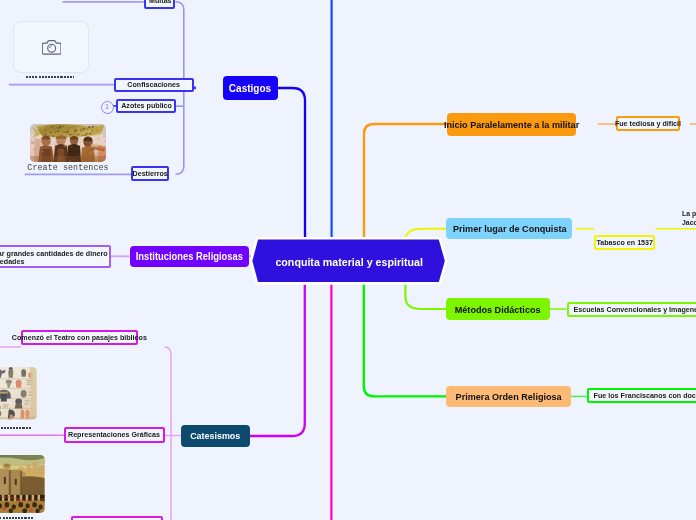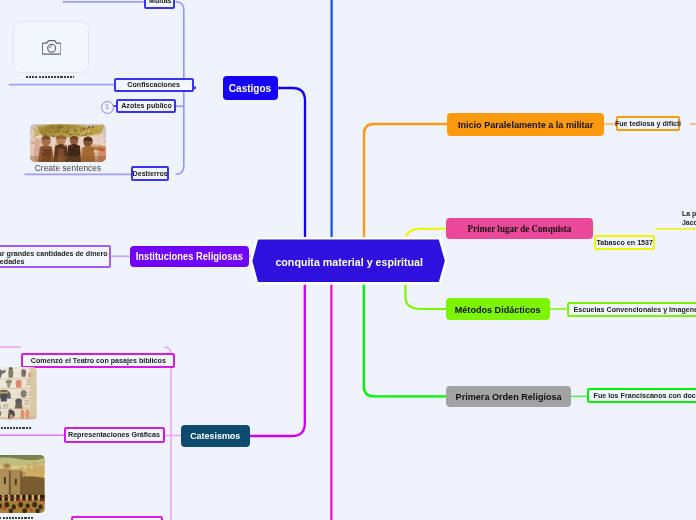--- a/index.html
+++ b/index.html
@@ -9,21 +9,21 @@
   svg#links{position:absolute;left:0;top:0;width:696px;height:520px;}
   .node{position:absolute;box-sizing:border-box;display:flex;align-items:center;
         justify-content:center;white-space:nowrap;font-weight:bold;}
   .node > span{display:inline-block;transform:scaleX(0.92);transform-origin:center center;}
   .branch{border-radius:4px;}
   .leaf{background:#f2f6fd;border-style:solid;border-width:2px;font-size:7.75px;
         color:#1b1b1b;border-radius:2px;}
   .center{color:#fff;font-size:11.6px;}
   .ph-box{position:absolute;border:1px solid #e2e5f1;border-radius:8px;background:#f2f6fd;}
   .dash{position:absolute;height:2px;background:repeating-linear-gradient(to right,#3f3f3f 0 2.1px,rgba(0,0,0,0) 2.1px 3.13px);}
-  .capt{position:absolute;font-size:8.3px;color:#3f3f3f;text-align:center;letter-spacing:0.1px;}
+  .capt{position:absolute;font-size:8.3px;color:#3f3f3f;text-align:center;letter-spacing:0.1px;font-family:Liberation Mono, monospace;}
   .img{position:absolute;border-radius:5px;overflow:hidden;}
 </style>
 </head>
 <body>
 <div id="stage">
 
 <svg id="links" viewBox="0 0 696 520">
 
   <path d="M331.6 0 V240" fill="none" stroke="#0d4cff" stroke-width="2.2"></path>
   <path d="M331.4 281 V520" fill="none" stroke="#ff00cc" stroke-width="2.2"></path>
@@ -74,33 +74,33 @@
 </div>
 
 <div class="node branch" style="left:129.5px;top:245.5px;width:119.5px;height:21.5px;background:#7000ff;color:#fff;font-size:10.2px;text-align:center;">
   <span>Instituciones Religiosas</span>
 </div>
 
 <div class="node branch" style="left:181px;top:424.5px;width:68.5px;height:22px;background:#0c4a6e;color:#fff;font-size:9.7px;">
   <span>Catesismos</span>
 </div>
 
-<div class="node branch" style="left:446.8px;top:112.8px;width:157px;height:23.6px;background:#fb9a0f;color:#111;font-size:9.9px;">
+<div class="node branch" style="left:446.8px;top:112.8px;width:129px;height:23.6px;background:#fb9a0f;color:#111;font-size:9.9px;">
   <span>Inicio Paralelamente a la militar</span>
 </div>
 
-<div class="node branch" style="left:446.4px;top:218.1px;width:147px;height:21.3px;background:#ec4899;color:#111;font-size:9.9px;font-family:Liberation Serif, serif;">
+<div class="node branch" style="left:446.4px;top:218.1px;width:126px;height:21.3px;background:#7dd3fc;color:#111;font-size:9.9px;">
   <span>Primer lugar de Conquista</span>
 </div>
 
 <div class="node branch" style="left:446.2px;top:298.2px;width:103.6px;height:21.7px;background:#7df500;color:#111;font-size:9.9px;">
   <span>Métodos Didácticos</span>
 </div>
 
-<div class="node branch" style="left:446px;top:385.5px;width:124.8px;height:21.7px;background:#a3a3a3;color:#111;font-size:9.9px;">
+<div class="node branch" style="left:446px;top:385.5px;width:124.8px;height:21.7px;background:#fdba74;color:#111;font-size:9.9px;">
   <span>Primera Orden Religiosa</span>
 </div>
 
 <div class="node leaf" style="left:144.2px;top:-7.2px;width:31.2px;height:16px;border-color:#3b33f3;">
   <span>Multas</span>
 </div>
 
 <div class="node leaf" style="left:114.1px;top:77.8px;width:80px;height:13.8px;border-color:#3b33f3;">
   <span>Confiscaciones</span>
 </div>
@@ -118,21 +118,21 @@
   <span>Destierros</span>
 </div>
 
 <div class="node leaf" style="left:-24.5px;top:245px;width:135.2px;height:23.4px;border-color:#a45cf7;
             white-space:nowrap;overflow:hidden;align-items:flex-start;justify-content:flex-start;
             padding:2.5px 0 0 4px;line-height:8.8px;text-align:left;">
   <span style="white-space:pre;transform-origin:left top;">Lograr grandes cantidades de dinero
 propiedades</span>
 </div>
 
-<div class="node leaf" style="left:21px;top:353px;width:154px;height:15.4px;border-color:#d41ae6;">
+<div class="node leaf" style="left:21px;top:330px;width:117px;height:15.4px;border-color:#d41ae6;">
   <span>Comenzó el Teatro con pasajes biblicos</span>
 </div>
 
 <div class="node leaf" style="left:64px;top:427.3px;width:100.5px;height:15.4px;border-color:#d41ae6;">
   <span>Representaciones Gráficas</span>
 </div>
 
 <div class="node leaf" style="left:71px;top:516px;width:92px;height:15px;border-color:#e11ae1;">
 </div>
 

